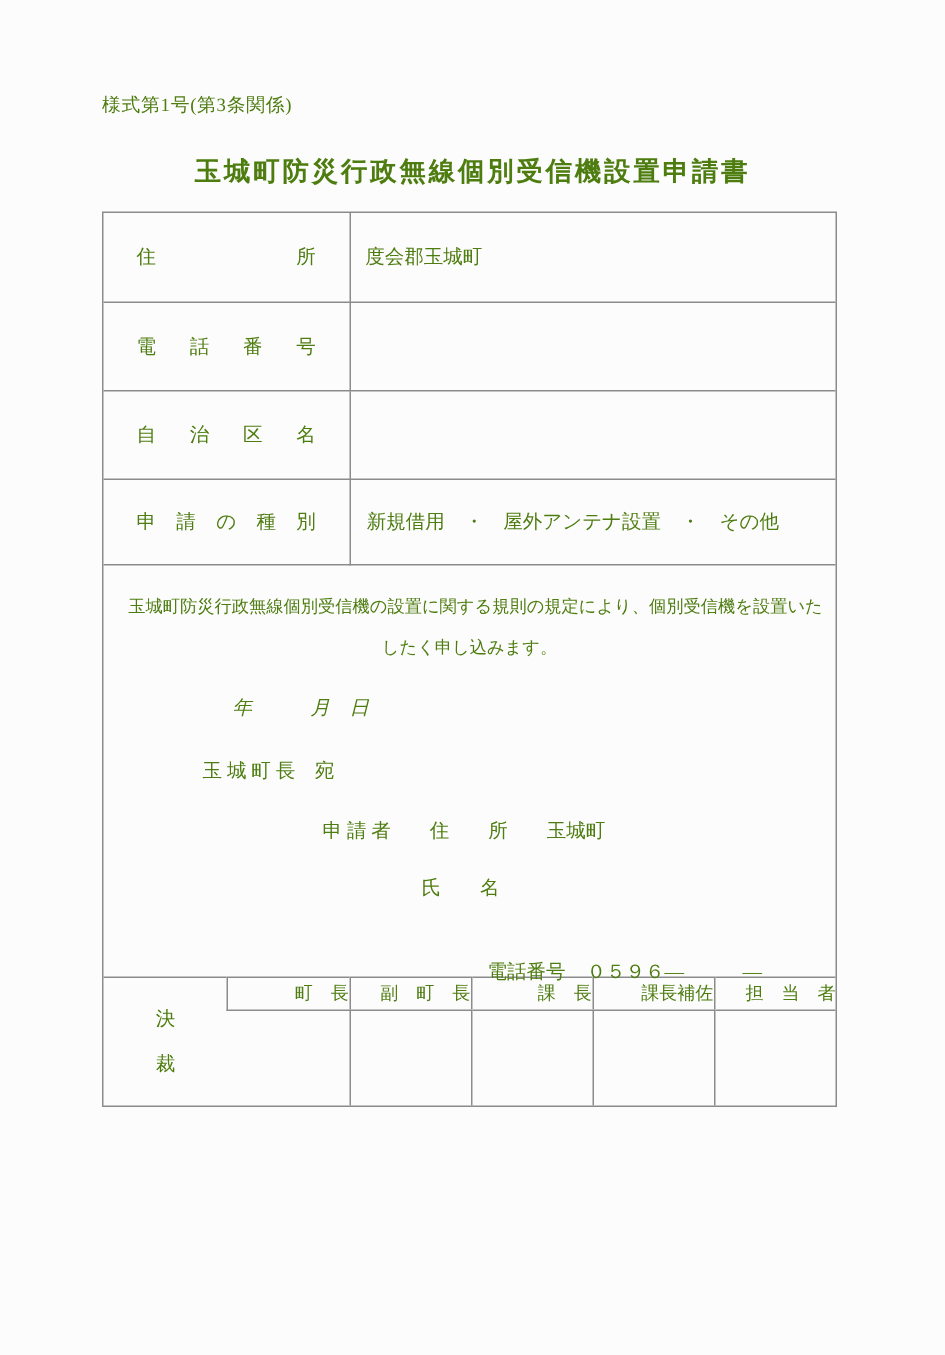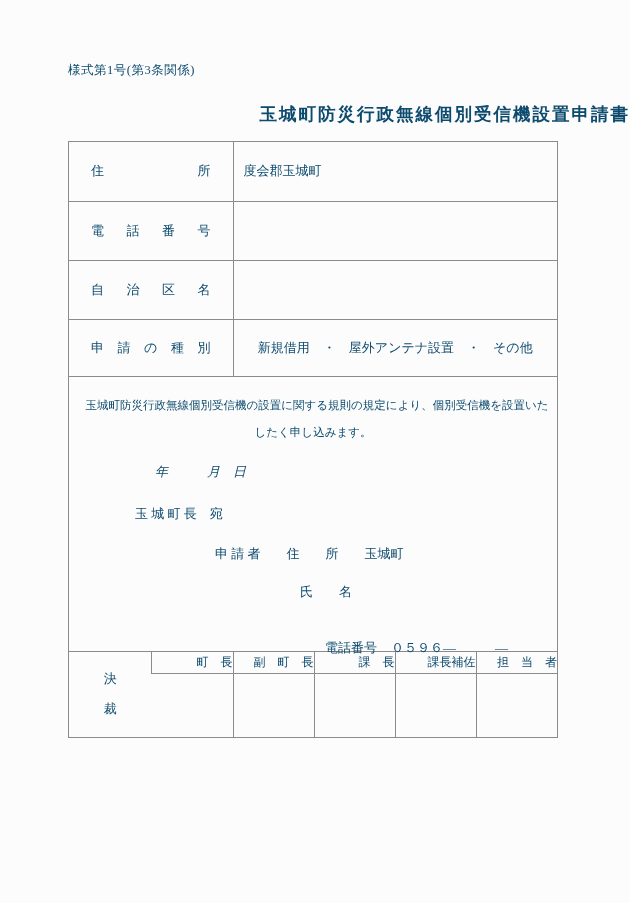--- a/index.html
+++ b/index.html
@@ -2,37 +2,37 @@
 <html><head>
 <meta charset="utf-8">
 <style>
   html, body { margin: 0; padding: 0; background: #ffffff; }
   .page {
     position: relative;
     width: 630px;
     height: 903px;
     background: #fcfcfc;
     font-family: "Liberation Serif", "DejaVu Serif", serif;
-    color: #0c4a6e;
+    color: #4d7c0f;
     overflow: hidden;
   }
   .form-number {
     position: absolute;
     left: 68px;
     top: 62px;
     font-size: 12.5px;
     letter-spacing: 0.5px;
   }
   .title {
     position: absolute;
     left: 0;
     top: 102px;
     width: 100%;
     margin: 0;
-    text-align: right;
+    text-align: center;
     font-size: 17.5px;
     font-weight: 600;
     letter-spacing: 2px;
   }
   .sheet {
     position: absolute;
     left: 68px;
     top: 141px;
     width: 488px;
     border: 1px solid #8b8b8b;
@@ -51,21 +51,21 @@
     width: 164px;
     box-sizing: border-box;
     border-right: 1px solid #8b8b8b;
     border-bottom: 1px solid #8b8b8b;
     padding: 0 22px;
   }
   table.info td.value {
     border-bottom: 1px solid #8b8b8b;
     padding-left: 10px;
   }
-  table.info td.value.center { text-align: center; padding-left: 0; }
+  table.info td.value.center { padding-left: 11px; }
   table.info tr.r1 { height: 59px; }
   table.info tr.r2 { height: 59px; }
   table.info tr.r3 { height: 59px; }
   table.info tr.r4 { height: 59px; }
   table.info tr.r5 { height: 57px; }
   .jlabel {
     text-align: justify;
     text-align-last: justify;
   }
   .note {
@@ -88,21 +88,21 @@
     text-align: center;
   }
   .sig {
     position: absolute;
     white-space: pre;
     font-size: 13px;
   }
   .sig-date      { top: 86px;  left: 86px; font-style: italic;  }
   .sig-addressee { top: 128px; left: 66px;  }
   .sig-applicant { top: 168px; left: 146px; }
-  .sig-name      { top: 206px; left: 231px; }
+  .sig-name      { top: 206px; left: 212px; }
   .sig-phone     { top: 246px; left: 230px; }
   .sig-phone .phone-value { margin-left: 14px; }
   table.approval {
     width: 100%;
     border-collapse: collapse;
     table-layout: fixed;
     border-top: 1px solid #8b8b8b;
     font-size: 12px;
   }
   table.approval td {

